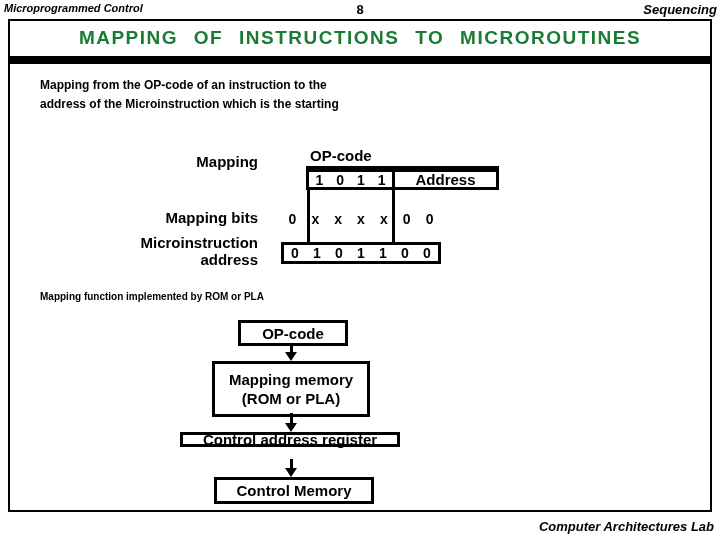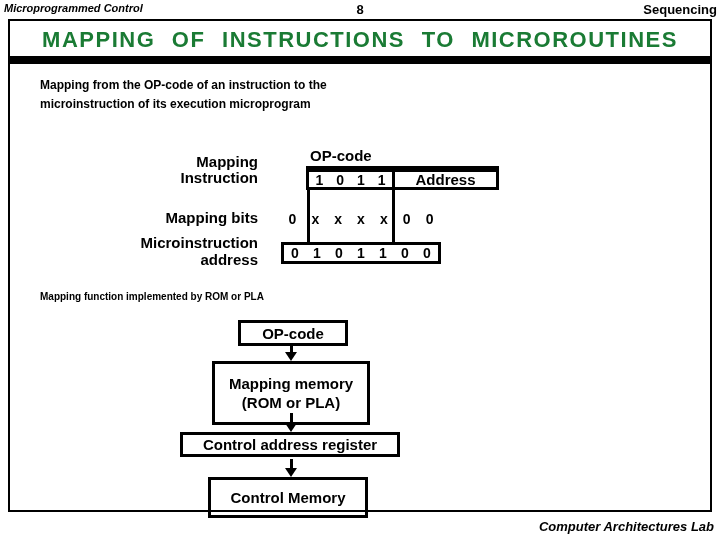--- a/index.html
+++ b/index.html
@@ -4,26 +4,26 @@
 <style>
   html,body{margin:0;padding:0;background:#e8e8e8;}
   .slide{
     position:relative;width:720px;height:540px;background:#ffffff;
     font-family:"Liberation Sans",sans-serif;font-weight:bold;color:#000;
     overflow:hidden;
   }
   
   .hdr-left{position:absolute;left:4px;top:2px;font-size:11px;font-style:italic;}
   .hdr-page{position:absolute;left:0;right:0;top:2px;text-align:center;font-size:13px;}
-  .hdr-right{position:absolute;right:3px;top:2px;font-size:13px;}
+  .hdr-right{position:absolute;right:3px;top:2px;font-size:13px;font-style:italic;}
   
   .main-box{position:absolute;left:8px;top:19px;width:704px;height:493px;
     border:2px solid #000;box-sizing:border-box;}
   .slide-title{position:absolute;left:8px;top:27px;width:704px;text-align:center;
-    font-size:22px;letter-spacing:1.5px;word-spacing:9px;color:#1a7b34;}
+    font-size:19px;letter-spacing:1.5px;word-spacing:9px;color:#1a7b34;}
   .title-bar{position:absolute;left:8px;top:56px;width:704px;height:8px;background:#000;}
   
   .intro{position:absolute;left:40px;top:76px;font-size:12px;line-height:19px;}
   
   .lbl{position:absolute;text-align:right;font-size:15px;line-height:16px;width:178px;left:80px;}
   .lbl-machine{top:154px;}
   .lbl-mapbits{top:210px;}
   .lbl-microaddr{top:234px;line-height:17px;}
   
   .opcode-label{position:absolute;left:306px;top:147px;width:193px;height:22px;
@@ -43,23 +43,23 @@
   
   .microaddr-box{position:absolute;left:281px;top:242px;width:160px;height:22px;
     border:3px solid #000;box-sizing:border-box;}
   
   .rom-note{position:absolute;left:40px;top:291px;font-size:10px;}
   
   .fbox{position:absolute;border:3px solid #000;box-sizing:border-box;
     display:flex;flex-direction:column;align-items:center;justify-content:center;
     font-size:15px;line-height:19px;text-align:center;}
   .fbox-opcode{left:238px;top:320px;width:110px;height:26px;}
-  .fbox-mem{left:212px;top:361px;width:158px;height:64px;}
-  .fbox-car{left:180px;top:432px;width:220px;height:25px;}
-  .fbox-cm{left:208px;top:477px;width:160px;height:41px;}
+  .fbox-mem{left:212px;top:361px;width:158px;height:56px;}
+  .fbox-car{left:180px;top:432px;width:220px;height:15px;}
+  .fbox-cm{left:214px;top:477px;width:160px;height:27px;}
   .aline{position:absolute;left:290px;width:3px;background:#000;}
   .ahead{position:absolute;left:285px;width:0;height:0;
     border-left:6.5px solid transparent;border-right:6.5px solid transparent;
     border-top:9px solid #000;}
   .a1l{top:346px;height:7px;} .a1h{top:352px;}
   .a2l{top:413px;height:11px;} .a2h{top:423px;}
   .a3l{top:459px;height:10px;} .a3h{top:468px;}
   
   .ftr-left{position:absolute;left:30px;top:519px;font-size:13px;font-style:italic;}
   .ftr-right{position:absolute;right:6px;top:519px;font-size:13px;font-style:italic;text-align:center;}
@@ -72,26 +72,25 @@
   <div class="hdr-left">Microprogrammed Control</div>
   <div class="hdr-page">8</div>
   <div class="hdr-right">Sequencing</div>
 
   <div class="main-box"></div>
   <div class="slide-title">MAPPING OF INSTRUCTIONS TO MICROROUTINES</div>
   <div class="title-bar"></div>
 
   <div class="intro">
     <div>Mapping from the OP-code of an instruction to the</div>
-    <div>microinstruction of its execution microprogram</div>
+    <div>address of the Microinstruction which is the starting</div>
   </div>
 
   <div class="lbl lbl-machine">
     <div>Mapping</div>
-    <div>Instruction</div>
   </div>
   <div class="lbl lbl-mapbits">Mapping bits</div>
   <div class="lbl lbl-microaddr">
     <div>Microinstruction</div>
     <div>address</div>
   </div>
 
   <div class="opcode-label">OP-code</div>
   <div class="instr-box">
     <div class="cell-bits">

